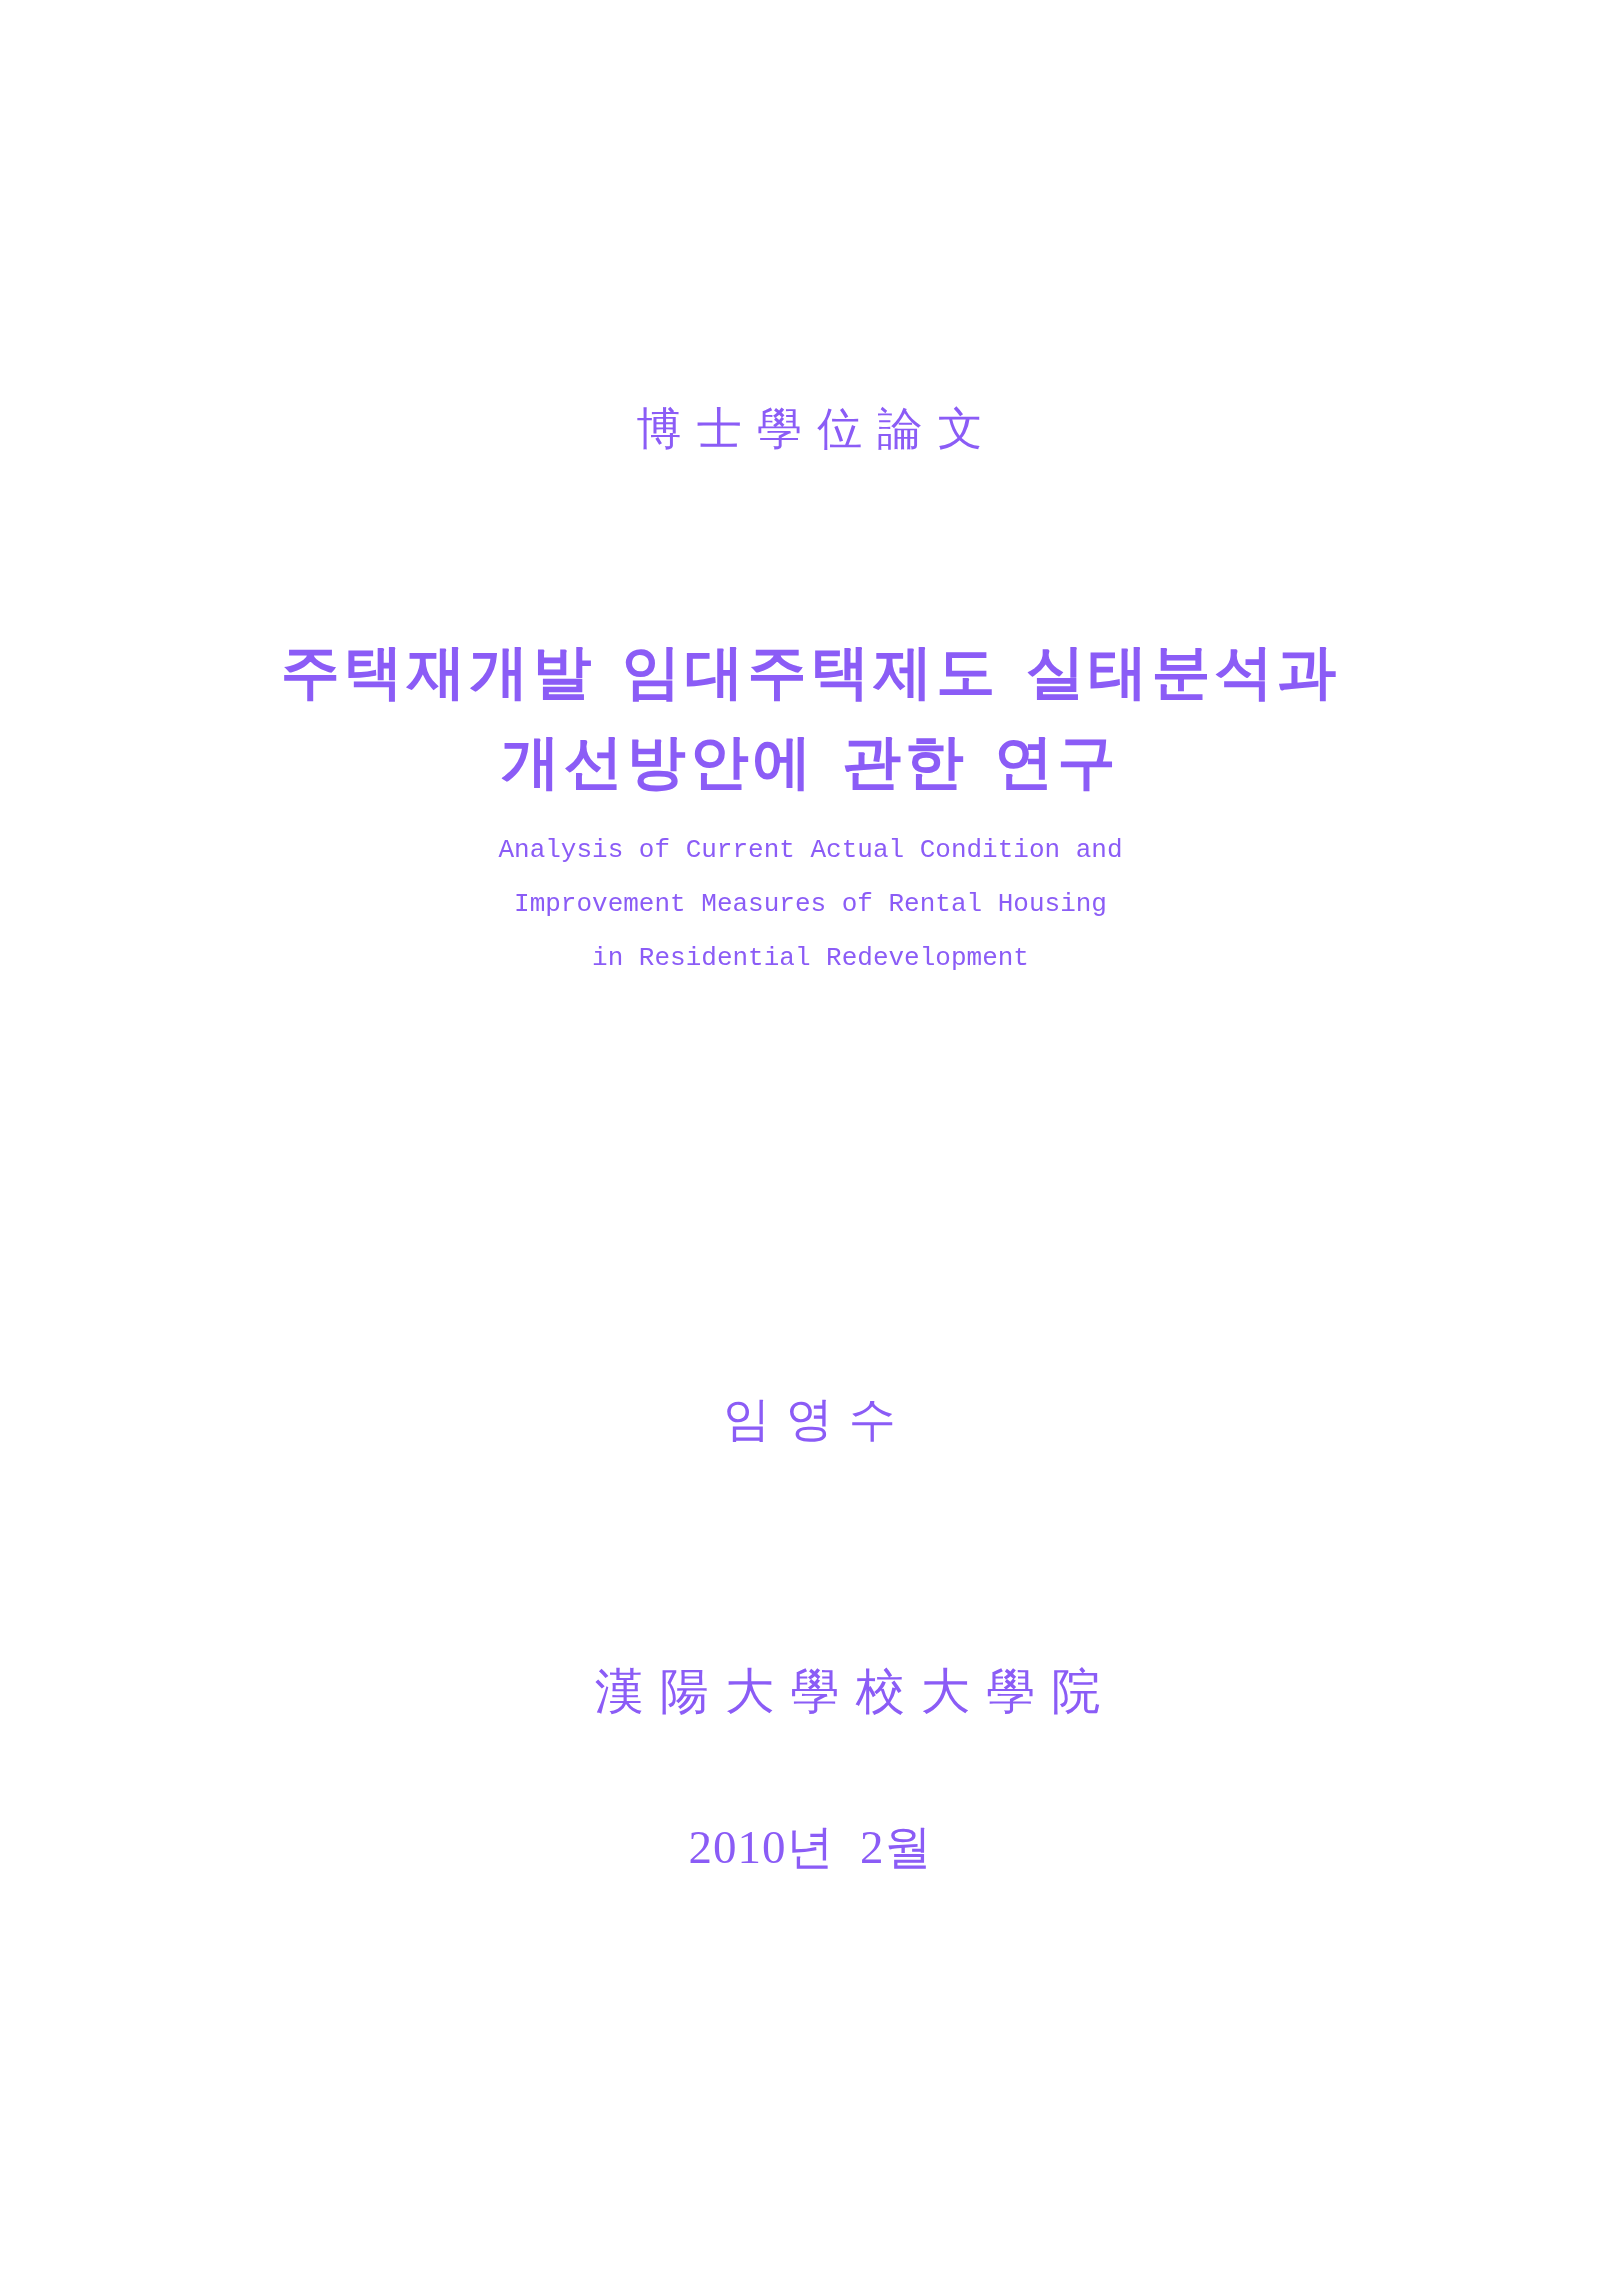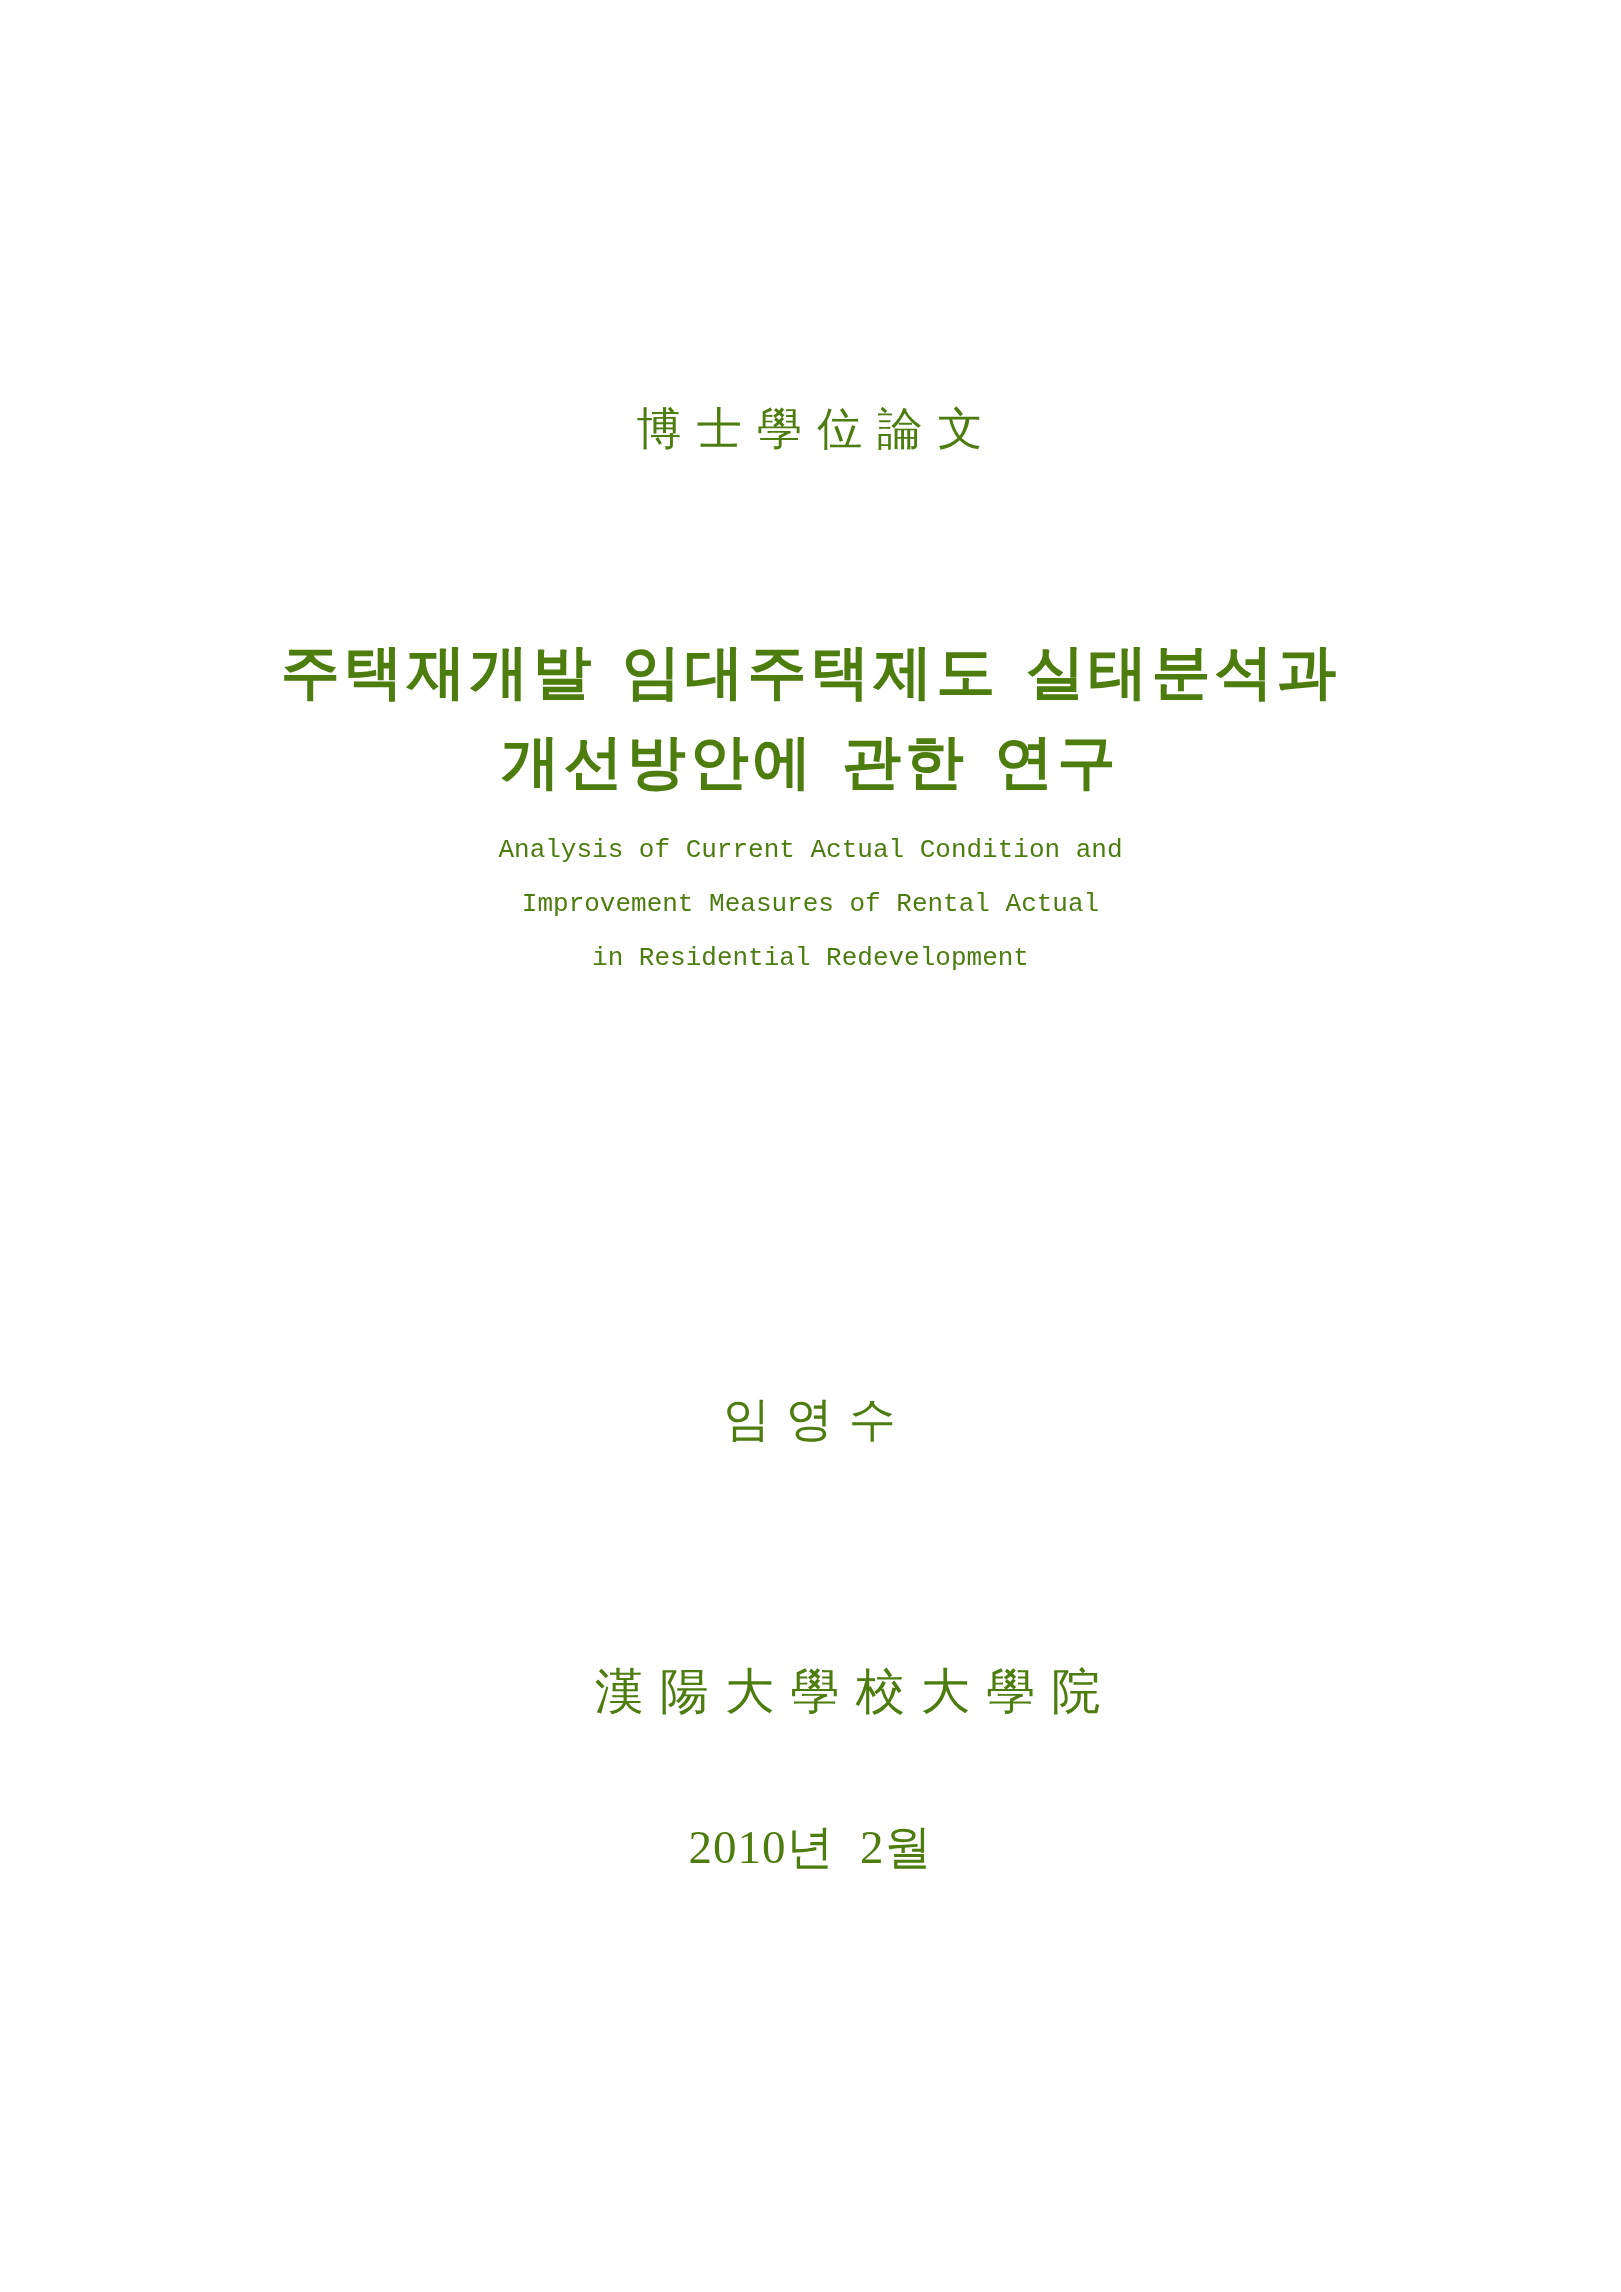--- a/index.html
+++ b/index.html
@@ -6,21 +6,21 @@
     margin: 0;
     padding: 0;
     background: #e8e8e8;
   }
   .page {
     position: relative;
     width: 1621px;
     height: 2293px;
     margin: 0 auto;
     background: #ffffff;
-    color: #4d7c0f;
+    color: #8b5cf6;
     font-family: "Liberation Serif", "DejaVu Serif", serif;
     overflow: hidden;
   }
   .block {
     position: absolute;
     left: 0;
     width: 100%;
     text-align: center;
     white-space: pre;
   }
@@ -72,21 +72,21 @@
 
   <div class="block thesis-type">博 士 學 位 論 文</div>
 
   <div>
     <div class="block title-ko" style="top:627px">주택재개발 임대주택제도 실태분석과</div>
     <div class="block title-ko" style="top:717px">개선방안에 관한 연구</div>
   </div>
 
   <div>
     <div class="block title-en" style="top:823px">Analysis of Current Actual Condition and</div>
-    <div class="block title-en" style="top:877px">Improvement Measures of Rental Actual</div>
+    <div class="block title-en" style="top:877px">Improvement Measures of Rental Housing</div>
     <div class="block title-en" style="top:931px">in Residential Redevelopment</div>
   </div>
 
   <div class="block author">임 영 수</div>
 
   <div class="block institution">漢 陽 大 學 校 大 學 院</div>
 
   <div class="block pub-date">2010년  2월</div>
 
 </div>

